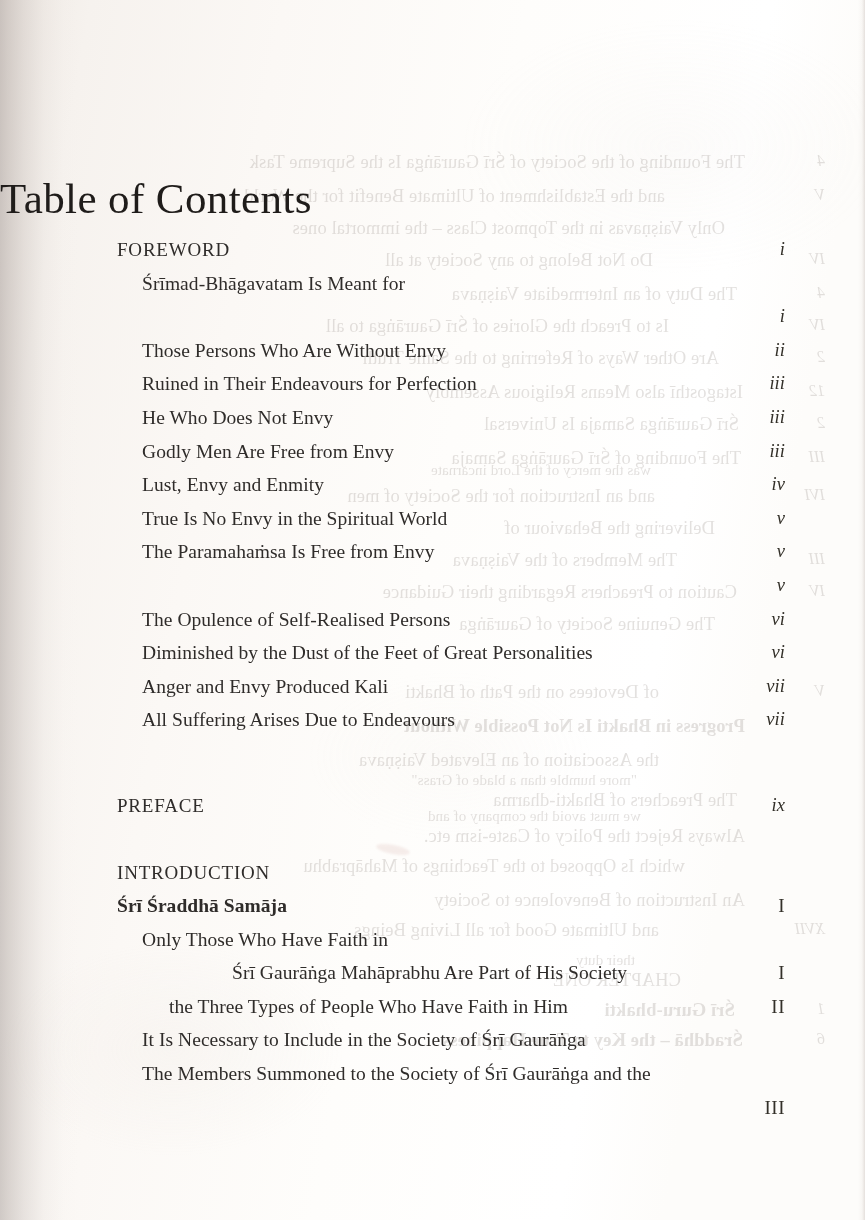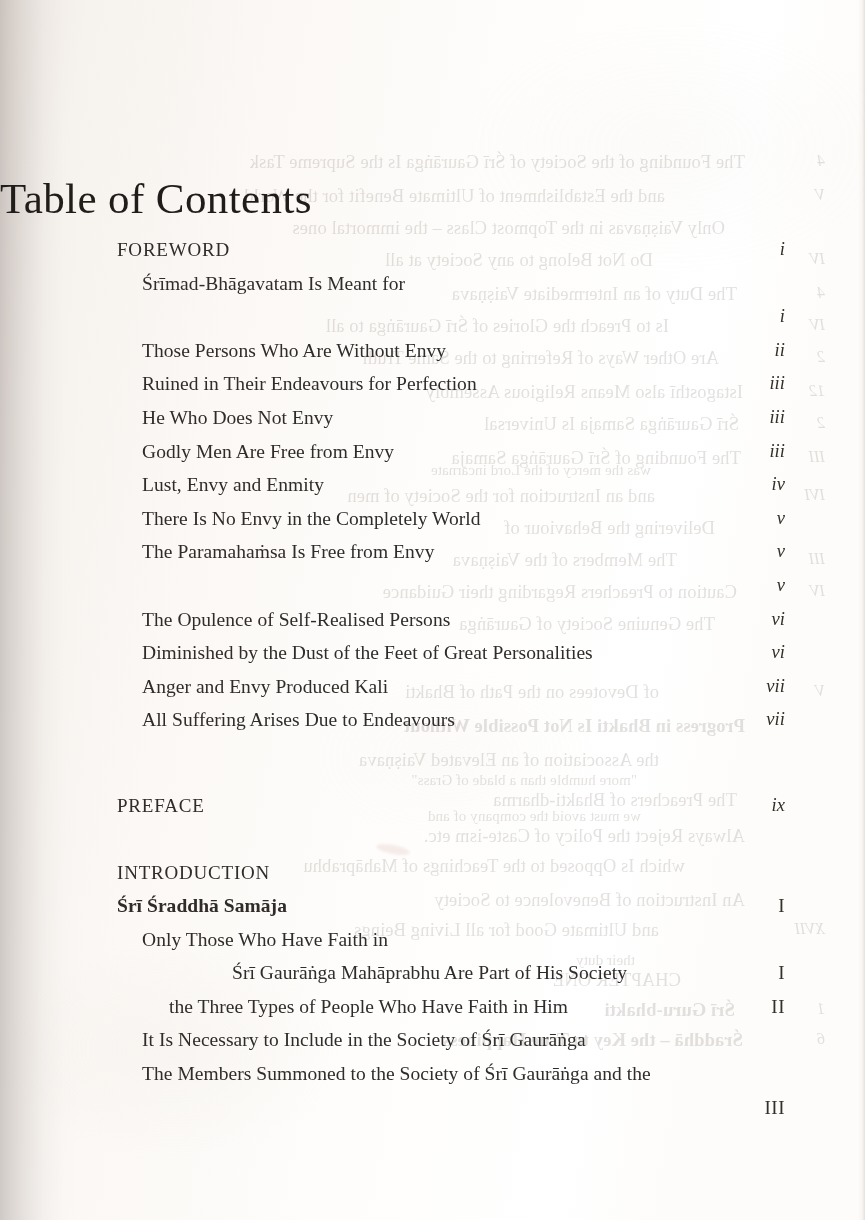--- a/index.html
+++ b/index.html
@@ -248,21 +248,21 @@
 
     <div class="toc" id="toc-list">
         <div class="toc-row lvl-0 heading"><span class="label">FOREWORD</span><span class="pageno">i</span></div>
         <div class="toc-row lvl-1"><span class="label">Śrīmad-Bhāgavatam Is Meant for</span></div>
         <div class="toc-row lvl-2"><span class="pageno">i</span></div>
         <div class="toc-row lvl-1"><span class="label">Those Persons Who Are Without Envy</span><span class="pageno">ii</span></div>
         <div class="toc-row lvl-1"><span class="label">Ruined in Their Endeavours for Perfection</span><span class="pageno">iii</span></div>
         <div class="toc-row lvl-1"><span class="label">He Who Does Not Envy</span><span class="pageno">iii</span></div>
         <div class="toc-row lvl-1"><span class="label">Godly Men Are Free from Envy</span><span class="pageno">iii</span></div>
         <div class="toc-row lvl-1"><span class="label">Lust, Envy and Enmity</span><span class="pageno">iv</span></div>
-        <div class="toc-row lvl-1"><span class="label">There Is No Envy in the Completely World</span><span class="pageno">v</span></div>
+        <div class="toc-row lvl-1"><span class="label">True Is No Envy in the Spiritual World</span><span class="pageno">v</span></div>
         <div class="toc-row lvl-1"><span class="label">The Paramahaṁsa Is Free from Envy</span><span class="pageno">v</span></div>
         <div class="toc-row lvl-1"><span class="pageno">v</span></div>
         <div class="toc-row lvl-1"><span class="label">The Opulence of Self-Realised Persons</span><span class="pageno">vi</span></div>
         <div class="toc-row lvl-1"><span class="label">Diminished by the Dust of the Feet of Great Personalities</span><span class="pageno">vi</span></div>
         <div class="toc-row lvl-1"><span class="label">Anger and Envy Produced Kali</span><span class="pageno">vii</span></div>
         <div class="toc-row lvl-1"><span class="label">All Suffering Arises Due to Endeavours</span><span class="pageno">vii</span></div>
         <div class="spacer-lg"></div>
         <div class="toc-row lvl-0 heading"><span class="label">PREFACE</span><span class="pageno">ix</span></div>
         <div class="spacer-md"></div>
         <div class="toc-row lvl-0 heading"><span class="label">INTRODUCTION</span></div>

